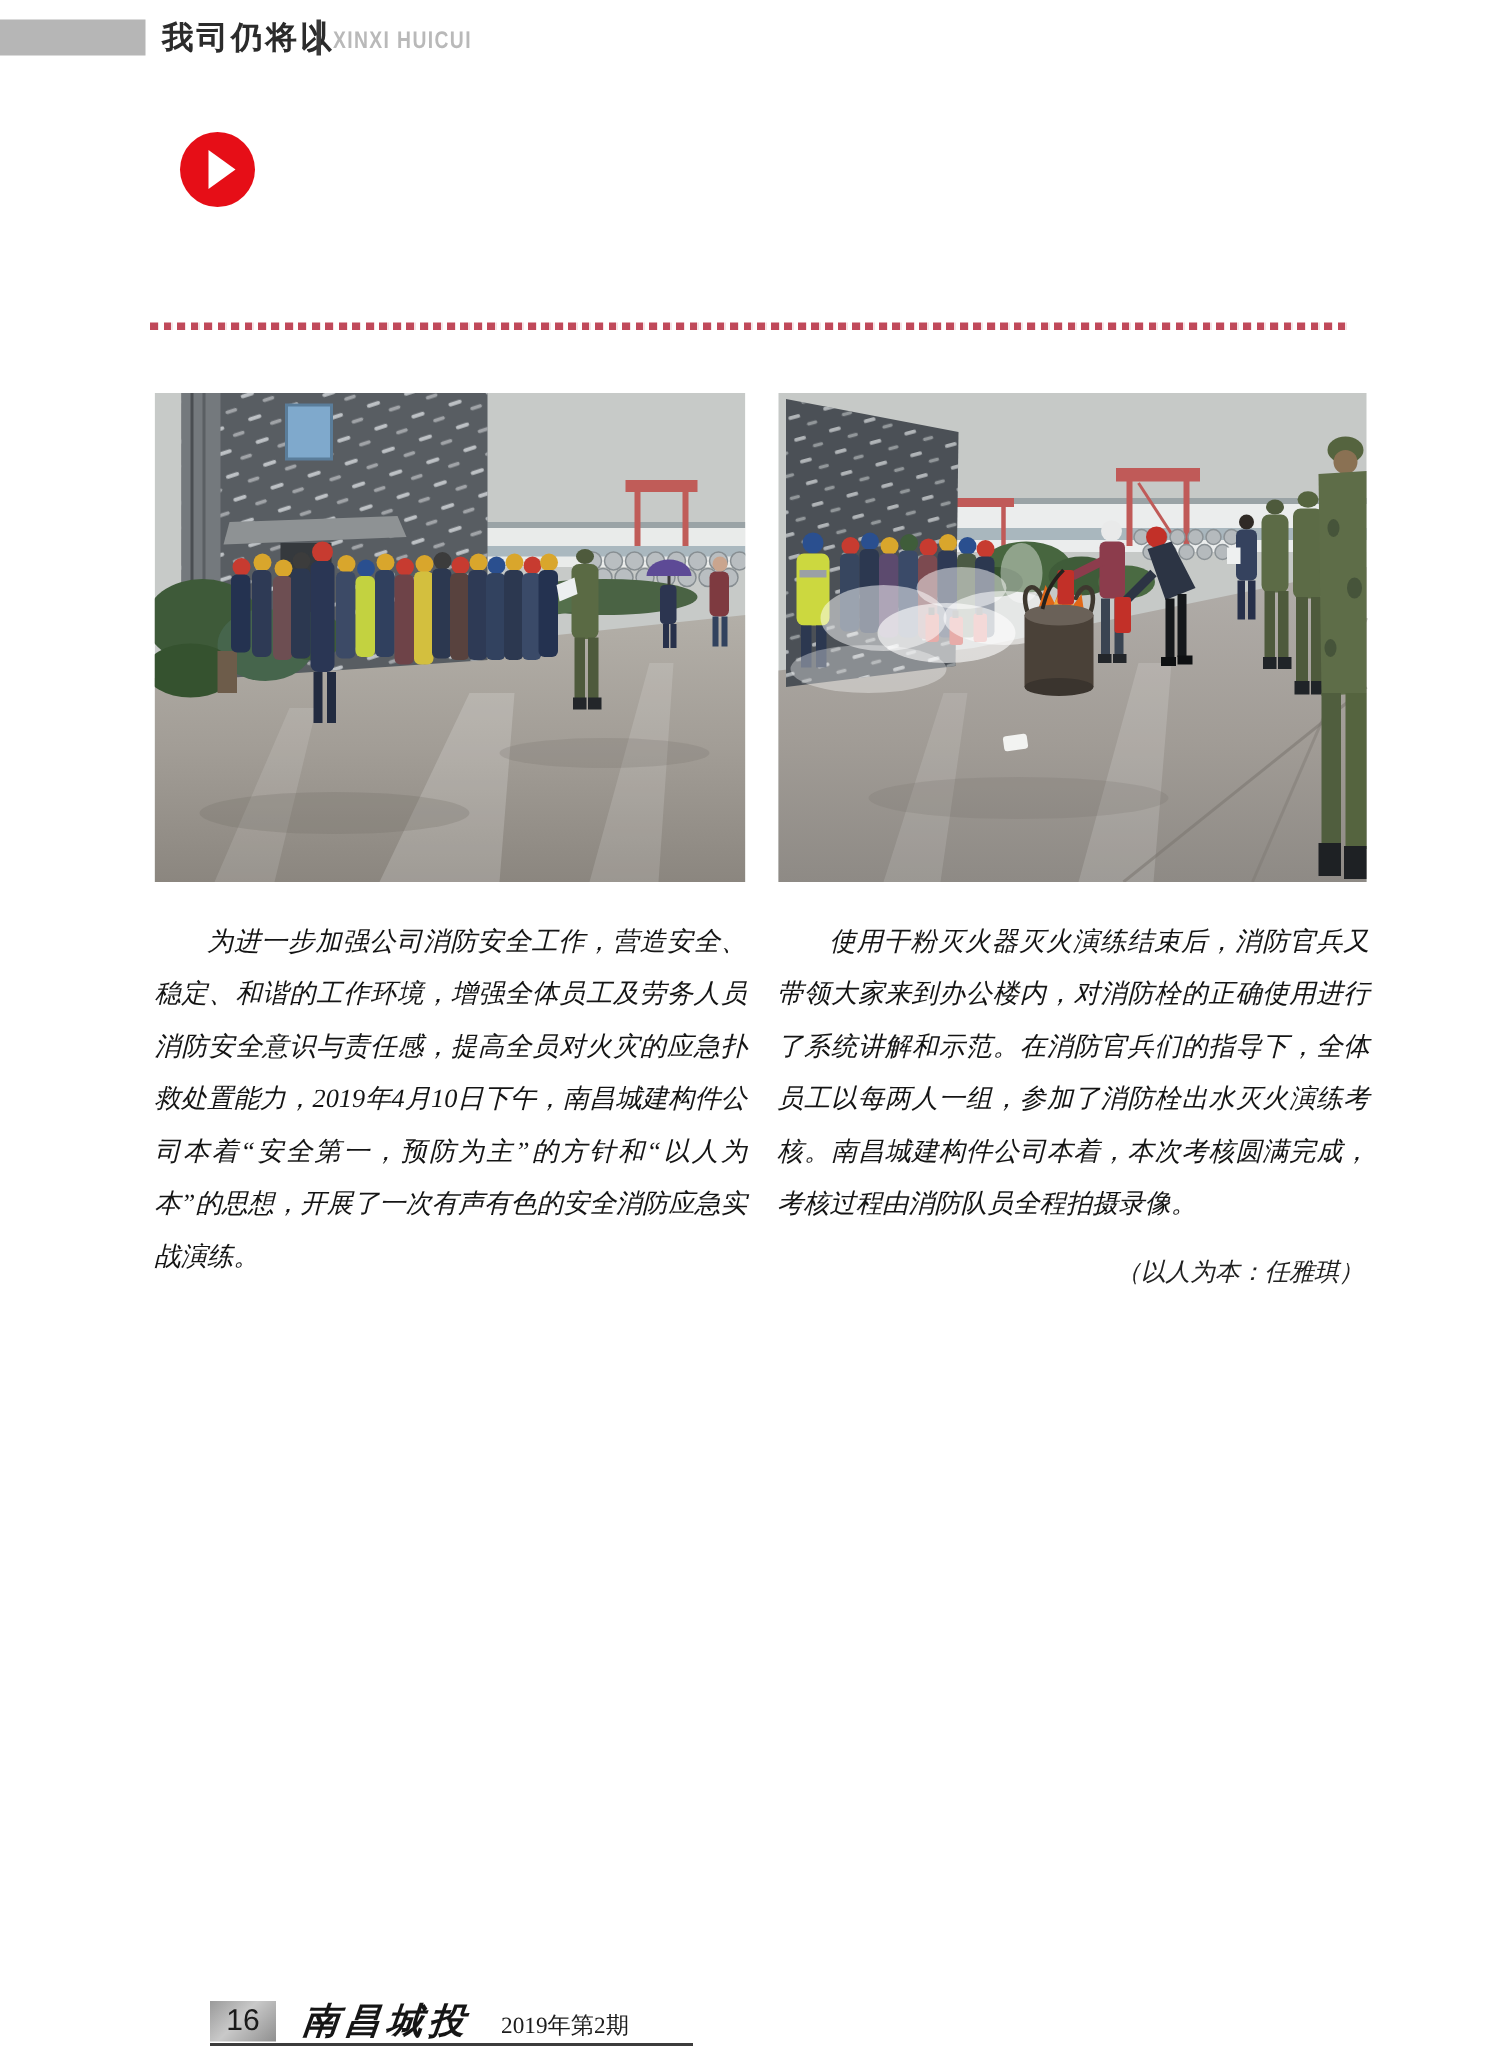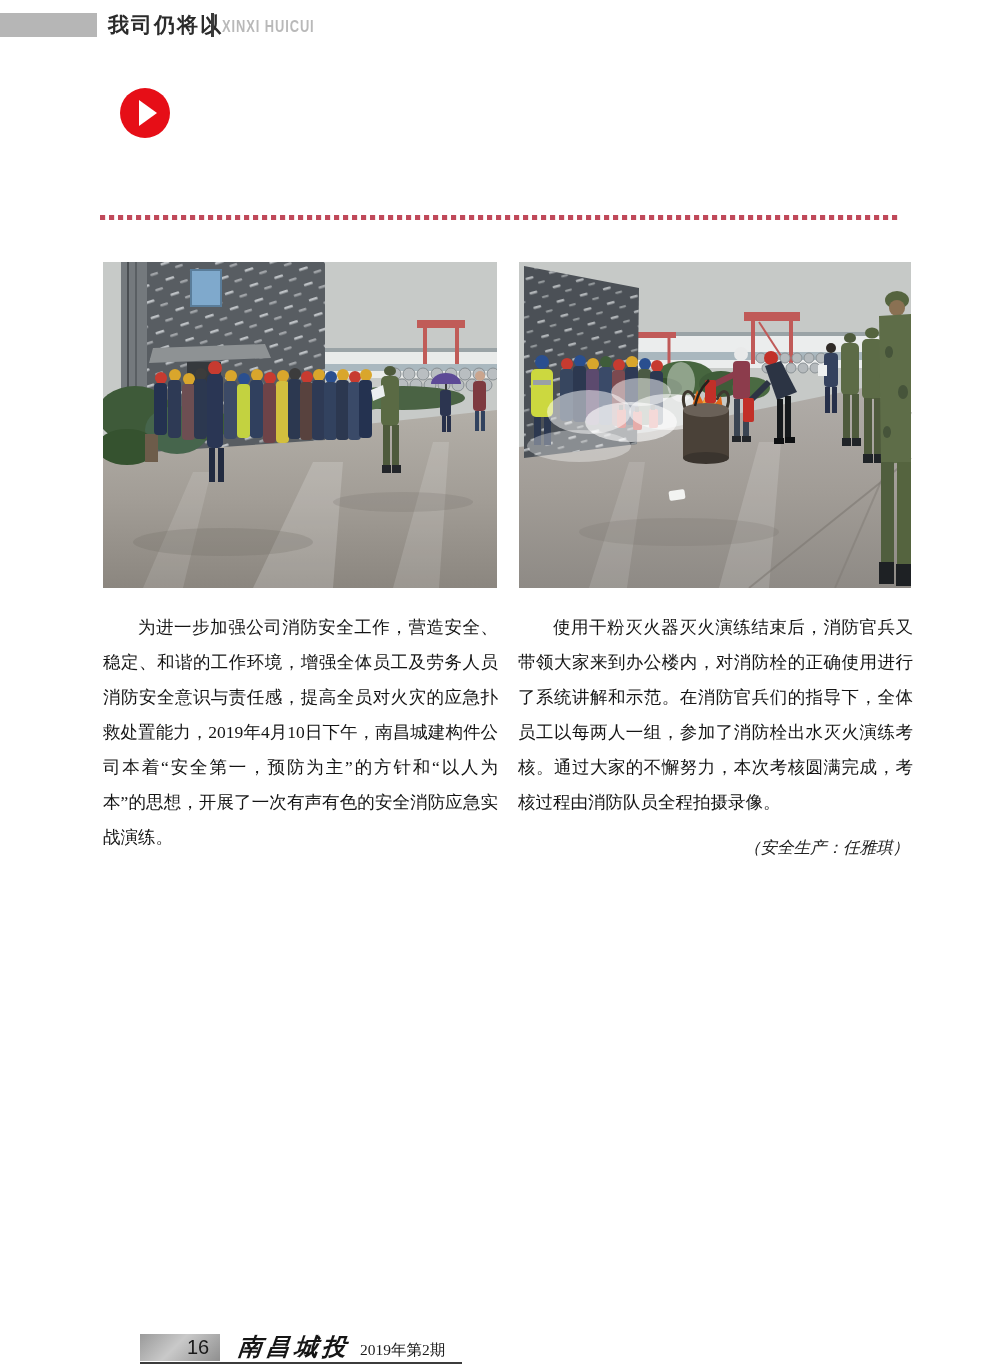--- a/index.html
+++ b/index.html
@@ -28,31 +28,31 @@
   .photo{position:absolute;top:262px;width:394px;height:326px;overflow:hidden;}
   .photo.left{left:103px;}
   .photo.right{left:518px;}
   .photo svg{display:block;width:100%;height:100%;}
 
   
   .col{position:absolute;top:610px;width:395px;font-size:17.5px;line-height:35px;
         text-align:justify;text-justify:inter-ideograph;color:#141414;}
   .col.left{left:103px;}
   .col.right{left:518px;}
-  .col p{margin:0;text-indent:2em;}
+  .col p{margin:0;text-indent:2em;font-style:italic;}
   .byline{margin-top:10px;text-align:right;font-style:italic;font-size:16.5px;padding-right:4px;color:#222;}
 
   
   .footer{position:absolute;left:140px;top:1331px;display:flex;align-items:center;}
   .page-num{width:44px;height:27px;background:linear-gradient(135deg,#9a9a9a,#c9c9c9 45%,#8f8f8f);
         display:flex;align-items:center;justify-content:center;
-        font-family:"Liberation Sans",sans-serif;font-size:20px;color:#1a1a1a;padding-left:36px;}
+        font-family:"Liberation Sans",sans-serif;font-size:20px;color:#1a1a1a;}
   .pub-name{margin-left:18px;font-family:"DejaVu Serif",serif;font-weight:bold;font-style:italic;
         font-size:24px;letter-spacing:4px;color:#151515;transform:skewX(-6deg);}
-  .issue{margin-left:10px;margin-top:6px;font-size:15.5px;color:#1c1c1c;}
+  .issue{margin-left:20px;margin-top:6px;font-size:15.5px;color:#1c1c1c;}
   .footer-line{position:absolute;left:140px;top:1362px;width:322px;height:2px;background:#3c3c3c;}
 </style>
 </head>
 <body>
 
 <div class="page">
 
   <div class="header-bar"></div>
   <div class="header-title">我司仍将以</div>
   <div class="header-divider"></div>
@@ -414,22 +414,22 @@
         </g>
       </g>
       <rect x="150" y="228" width="16" height="10" rx="2" fill="#f2f3f1" transform="rotate(-8 158 233)"></rect>
     </svg>
   </div>
 
   <div class="col left">
     <p>为进一步加强公司消防安全工作，营造安全、稳定、和谐的工作环境，增强全体员工及劳务人员消防安全意识与责任感，提高全员对火灾的应急扑救处置能力，2019年4月10日下午，南昌城建构件公司本着“安全第一，预防为主”的方针和“以人为本”的思想，开展了一次有声有色的安全消防应急实战演练。</p>
   </div>
   <div class="col right">
-    <p>使用干粉灭火器灭火演练结束后，消防官兵又带领大家来到办公楼内，对消防栓的正确使用进行了系统讲解和示范。在消防官兵们的指导下，全体员工以每两人一组，参加了消防栓出水灭火演练考核。通过大家的不懈努力，本次考核圆满完成，考核过程由消防队员全程拍摄录像。</p>
-    <div class="byline">（安全生产：任雅琪）</div>
+    <p>使用干粉灭火器灭火演练结束后，消防官兵又带领大家来到办公楼内，对消防栓的正确使用进行了系统讲解和示范。在消防官兵们的指导下，全体员工以每两人一组，参加了消防栓出水灭火演练考核。南昌城建构件公司本着，本次考核圆满完成，考核过程由消防队员全程拍摄录像。</p>
+    <div class="byline">（以人为本：任雅琪）</div>
   </div>
 
   <div class="footer">
     <div class="page-num">16</div>
     <div class="pub-name">南昌城投</div>
     <div class="issue">2019年第2期</div>
   </div>
   <div class="footer-line"></div>
 
 </div>

